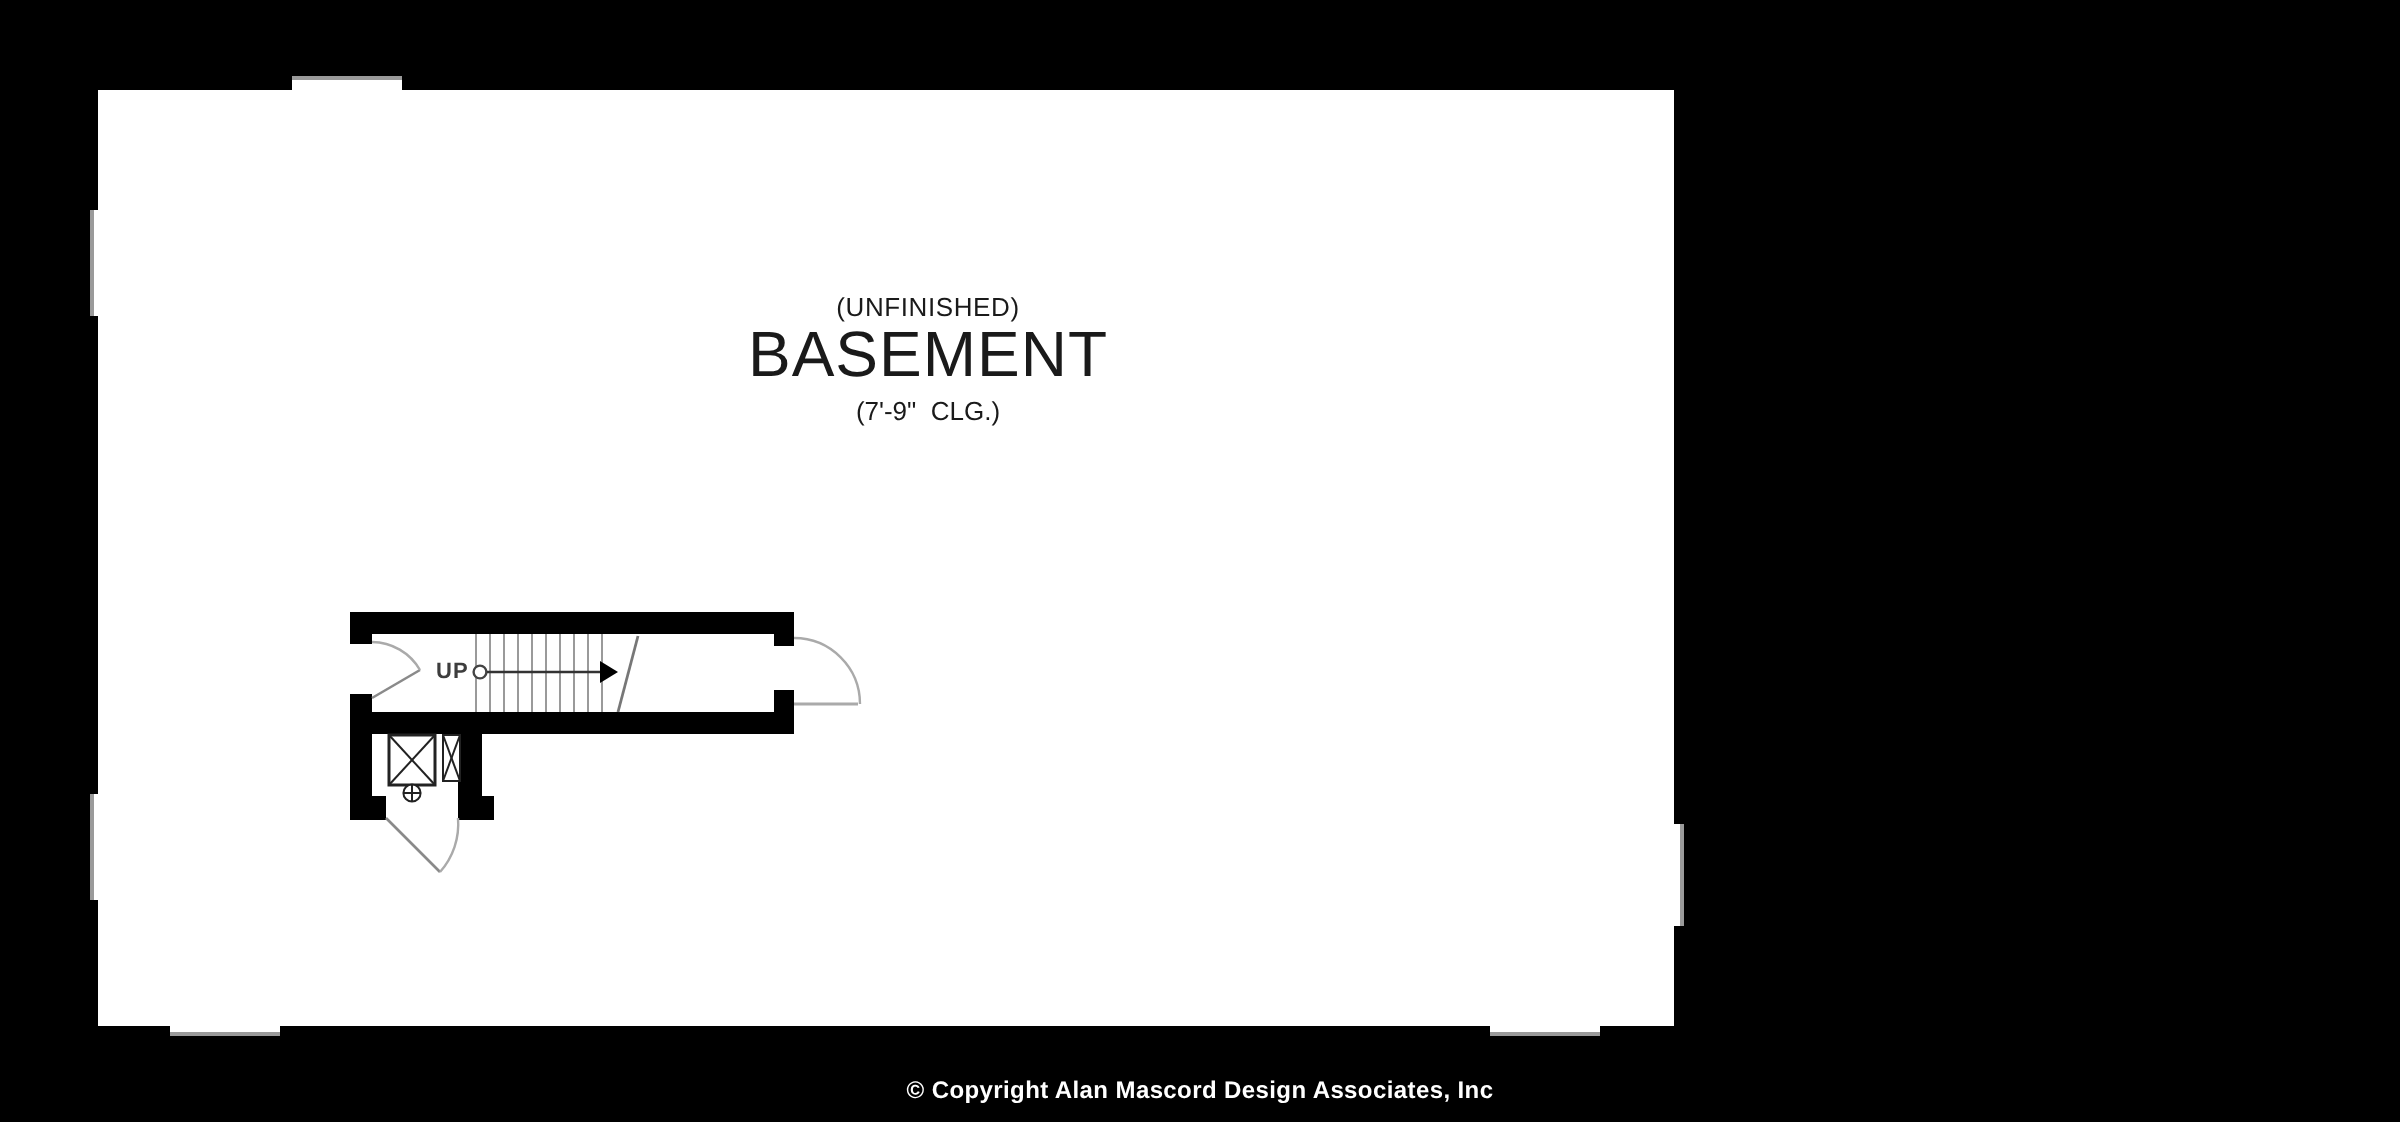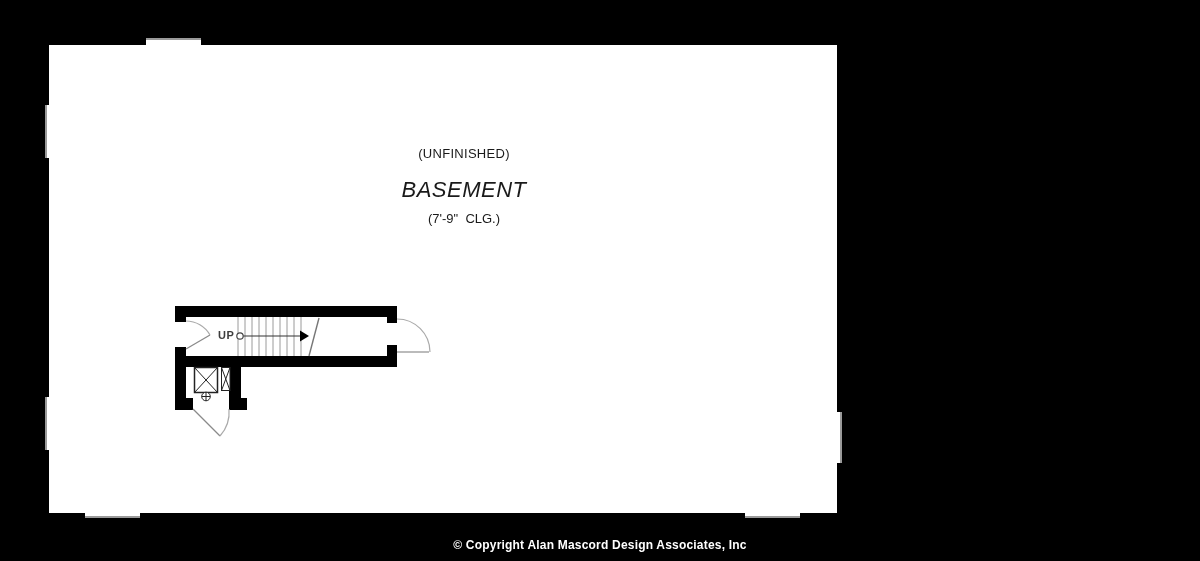--- a/index.html
+++ b/index.html
@@ -38,26 +38,25 @@
     text-align: center;
     color: #1a1a1a;
     white-space: nowrap;
   }
   .room-status {
     font-size: 13px;
     letter-spacing: 0.3px;
     line-height: 14px;
   }
   .room-name {
-    font-size: 22px;
+    font-size: 32px;
     line-height: 30px;
     letter-spacing: 0.5px;
-    margin-top: 14px;
+    margin-top: 1px;
     font-weight: 400;
-    font-style: italic;
   }
   .room-ceiling {
     font-size: 13px;
     line-height: 14px;
     margin-top: 7px;
     white-space: pre;
   }
 
   .stair-assembly {
     position: absolute;

